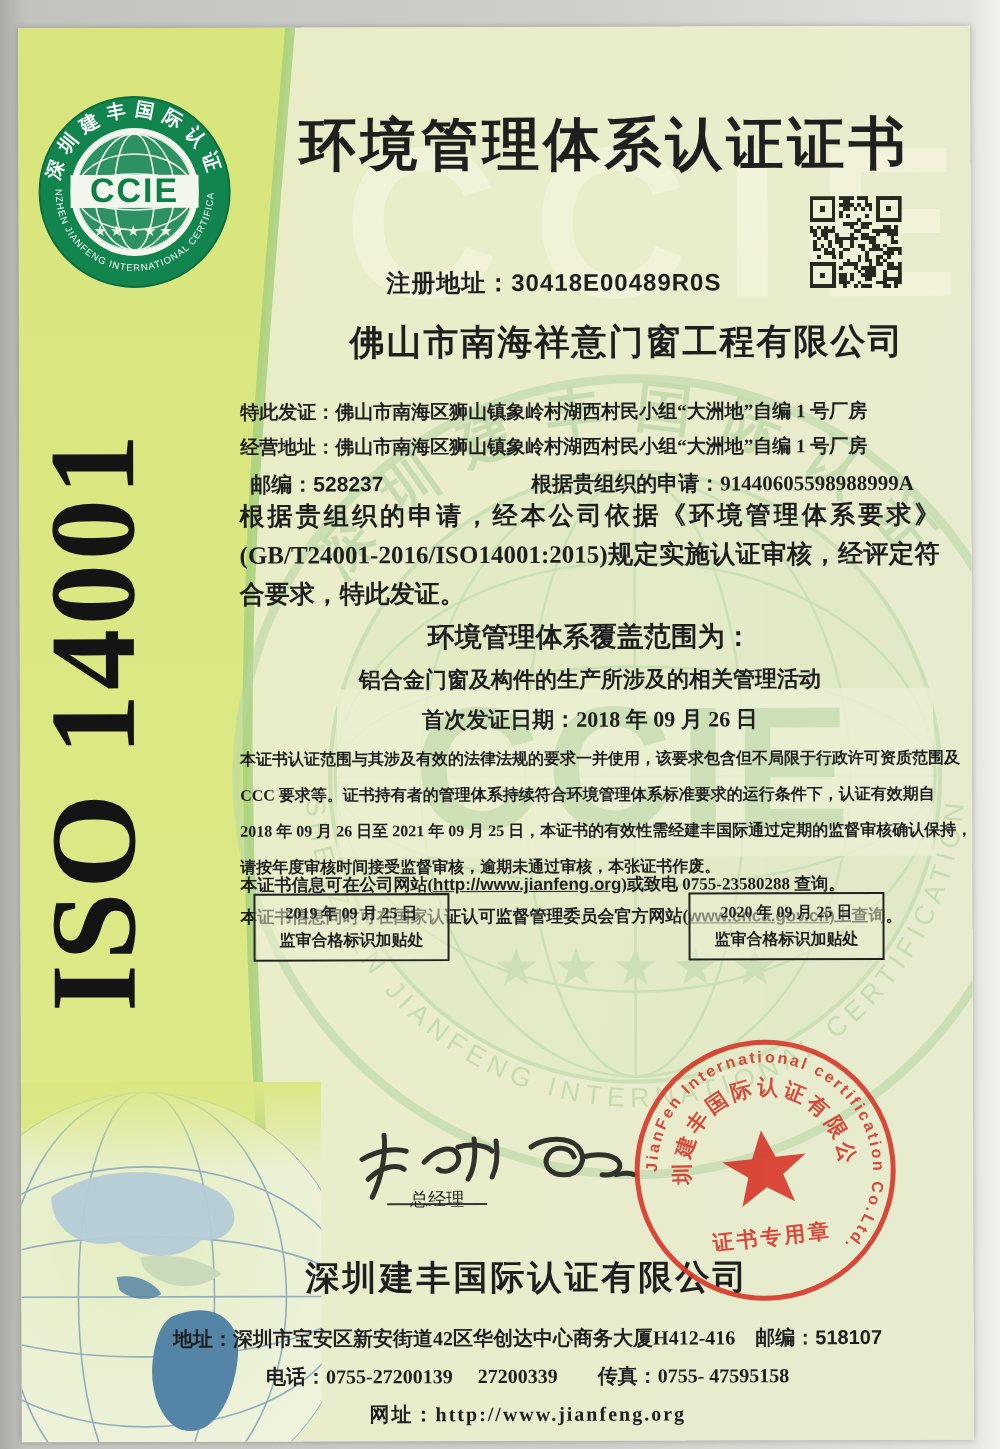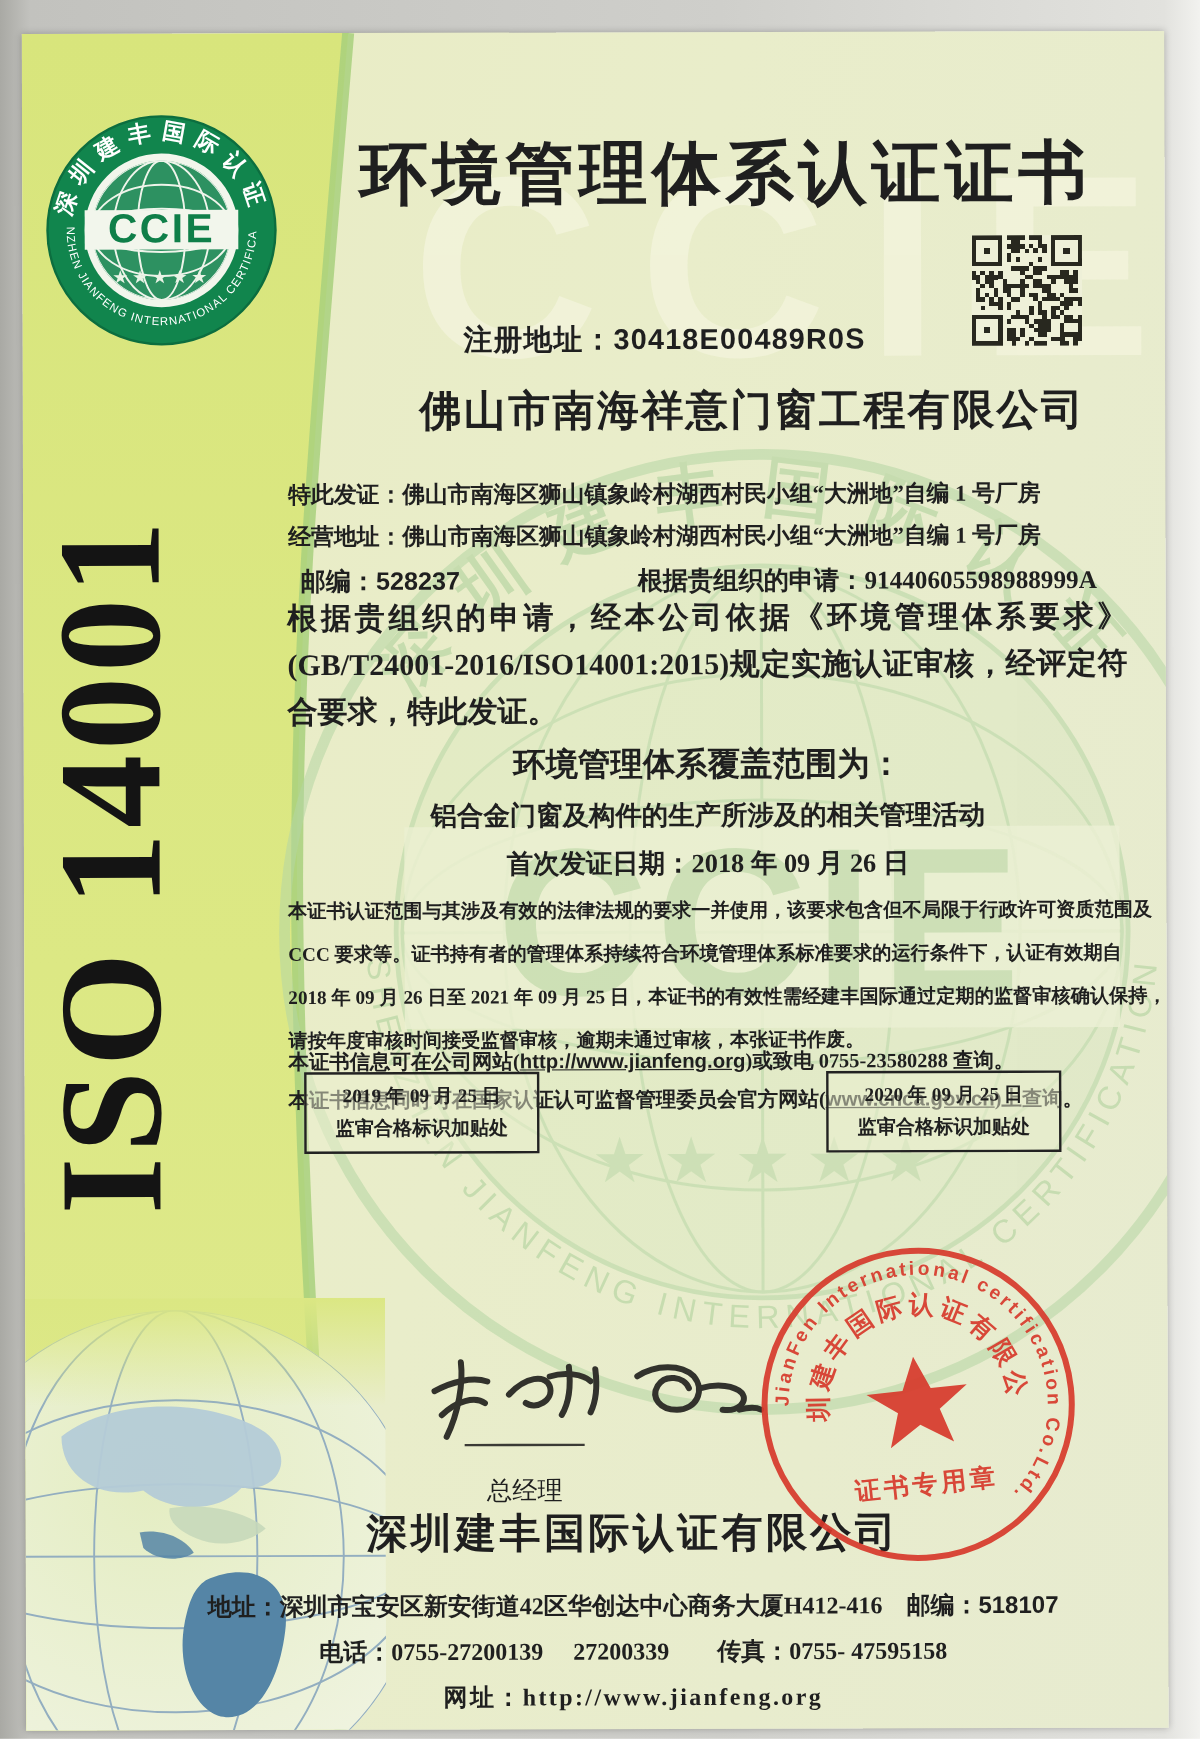--- a/index.html
+++ b/index.html
@@ -38,21 +38,21 @@
   .terms-line{left:220px;width:725px;font-size:16px;font-weight:bold;white-space:nowrap;z-index:5;}
   #t0{top:722px;}#t1{top:758px;}#t2{top:794px;}#t3{top:830px;}
   .query-line{left:220px;width:725px;font-size:17px;font-weight:bold;white-space:nowrap;z-index:5;}
   #q1{top:846px;}#q2{top:878px;}
   .u{text-decoration:underline;font-family:"Liberation Sans",sans-serif;}
   .stick-box{width:192px;height:64px;border:2px solid #222;z-index:5;font-size:16px;font-weight:bold;
     display:flex;flex-direction:column;justify-content:center;gap:6px;text-align:center;background:rgba(235,239,208,.5);}
   .stick-box{top:auto;} .boxpos1{position:absolute;left:233px;top:866px;} .boxpos2{position:absolute;left:668px;top:866px;}
   #signature-svg{left:325px;top:1090px;z-index:6;}
   #sig-line{left:366px;top:1176px;width:100px;border-top:2px solid #3a3a35;z-index:5;}
-  #sig-title{left:356px;top:1201px;width:120px;font-size:21px;z-index:5;text-align:center;}
+  #sig-title{left:356px;top:1160px;width:120px;font-size:18px;z-index:5;text-align:center;}
   #seal-svg{left:608px;top:1008px;z-index:7;opacity:.92;}
   #issuer-name{left:156px;top:1228px;width:700px;font-size:34px;font-weight:bold;letter-spacing:3px;z-index:5;}
   .issuer-row{left:120px;width:772px;font-size:20px;font-weight:bold;z-index:5;white-space:nowrap;}
   #issuer-addr{top:1298px;} #issuer-phone{top:1336px;} #issuer-web{top:1374px;letter-spacing:2px;}
   #iso-label{left:12px;top:1078px;width:770px;transform:rotate(-90deg);transform-origin:0 0;
     font-size:122px;font-weight:bold;letter-spacing:4px;text-align:center;color:#141414;z-index:4;line-height:1;}
   #logo-svg{left:18px;top:66px;z-index:5;}
   svg text{font-family:"Liberation Serif","DejaVu Serif",serif;}
   .sans{font-family:"Liberation Sans",sans-serif;}
 </style>

